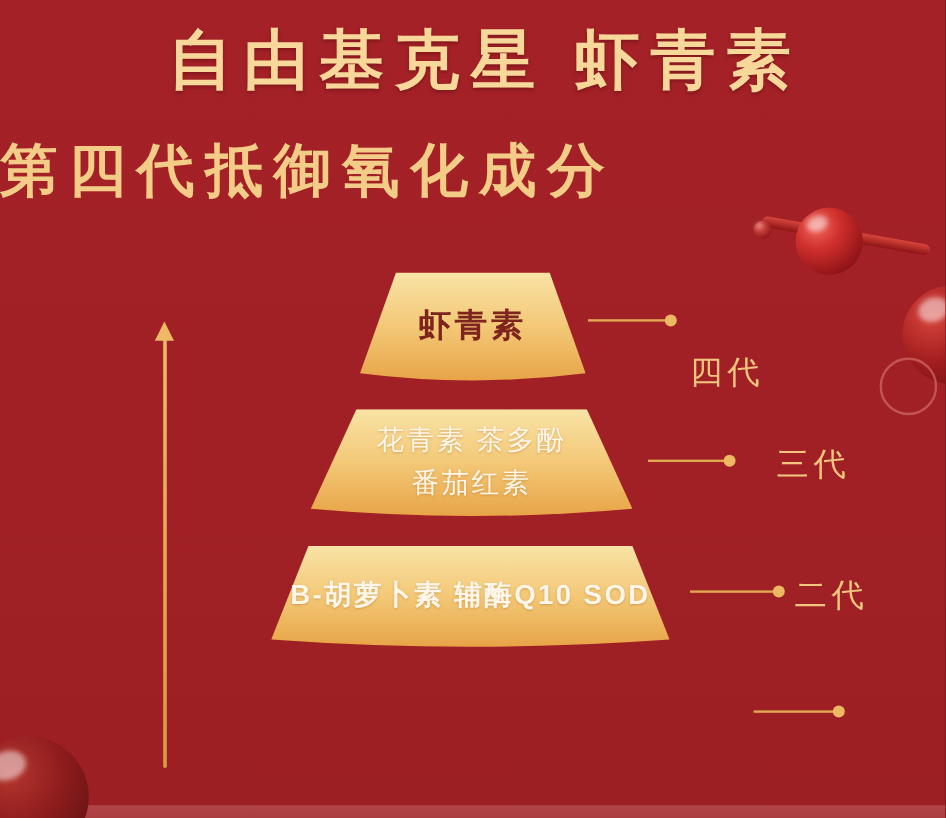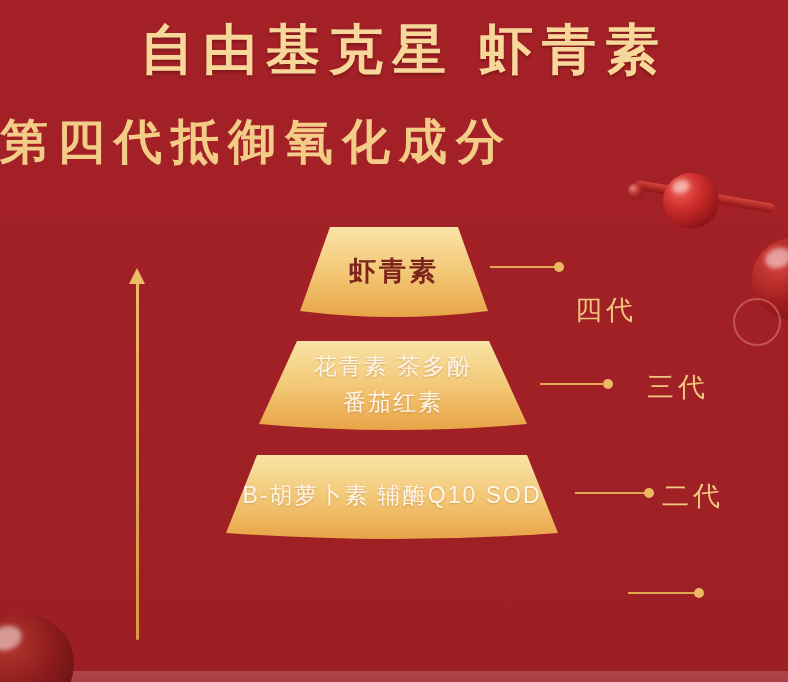--- a/index.html
+++ b/index.html
@@ -141,21 +141,21 @@
           <stop offset="100%" stop-color="#e8a447"></stop>
         </linearGradient>
       </defs>
       <path d="M 30 0 L 158 0 L 188 84 Q 94 96 0 84 Z" fill="url(#tierGrad1)"></path>
     </svg>
     <div class="tier-text">
       <span class="line">虾青素</span>
     </div>
   </div>
 
-  <div class="tier tier-3" style="left:226px; top:455px; width:332px; height:90px;">
+  <div class="tier tier-3" style="left:226px; top:455px; width:332px; height:90px;font-weight:bold;">
     <svg width="332" height="90" viewBox="0 0 332 90">
       <defs>
         <linearGradient id="tierGrad3" x1="0" y1="0" x2="0" y2="1">
           <stop offset="0%" stop-color="#f9e3a6"></stop>
           <stop offset="50%" stop-color="#f3c877"></stop>
           <stop offset="100%" stop-color="#e8a447"></stop>
         </linearGradient>
       </defs>
       <path d="M 31 0 L 301 0 L 332 78 Q 166 90 0 78 Z" fill="url(#tierGrad3)"></path>
     </svg>

